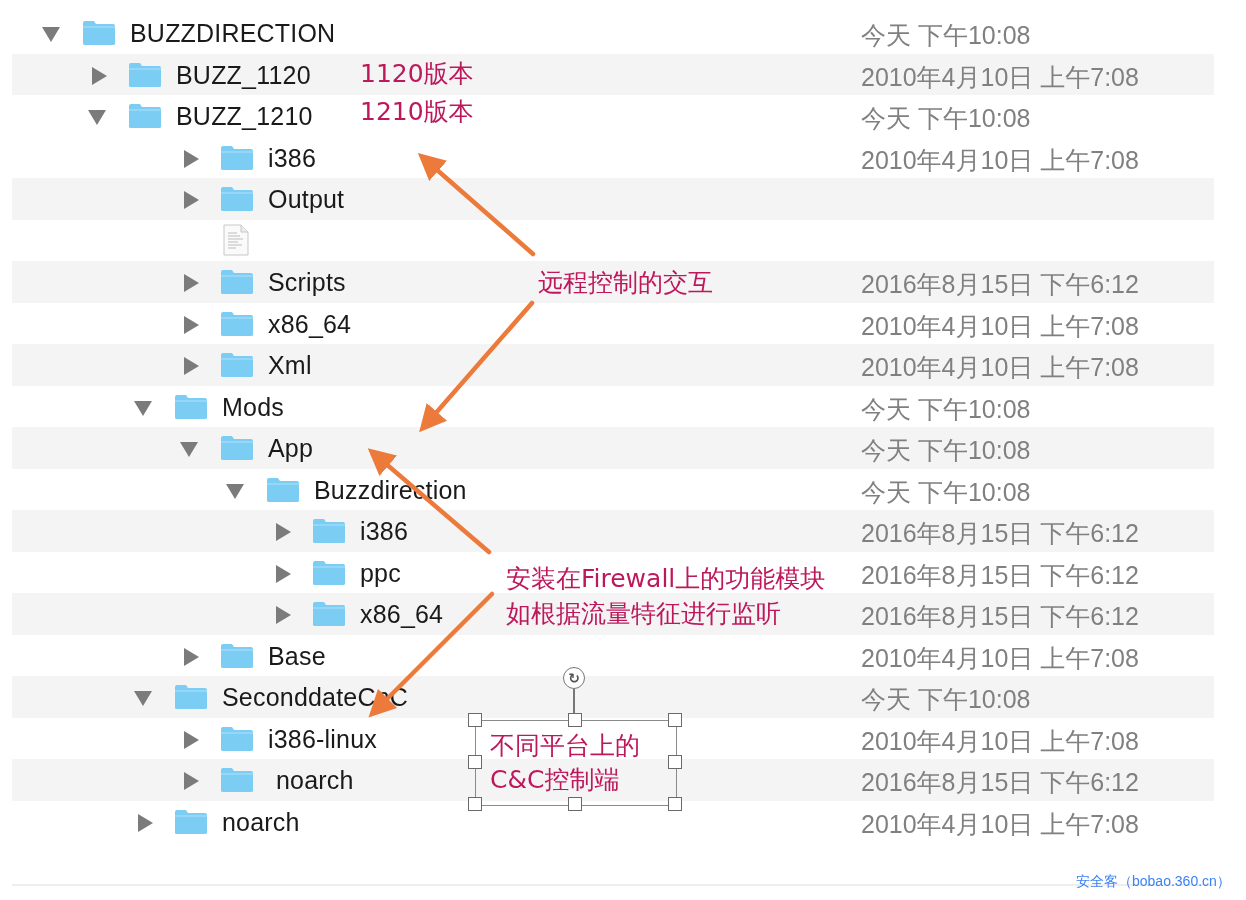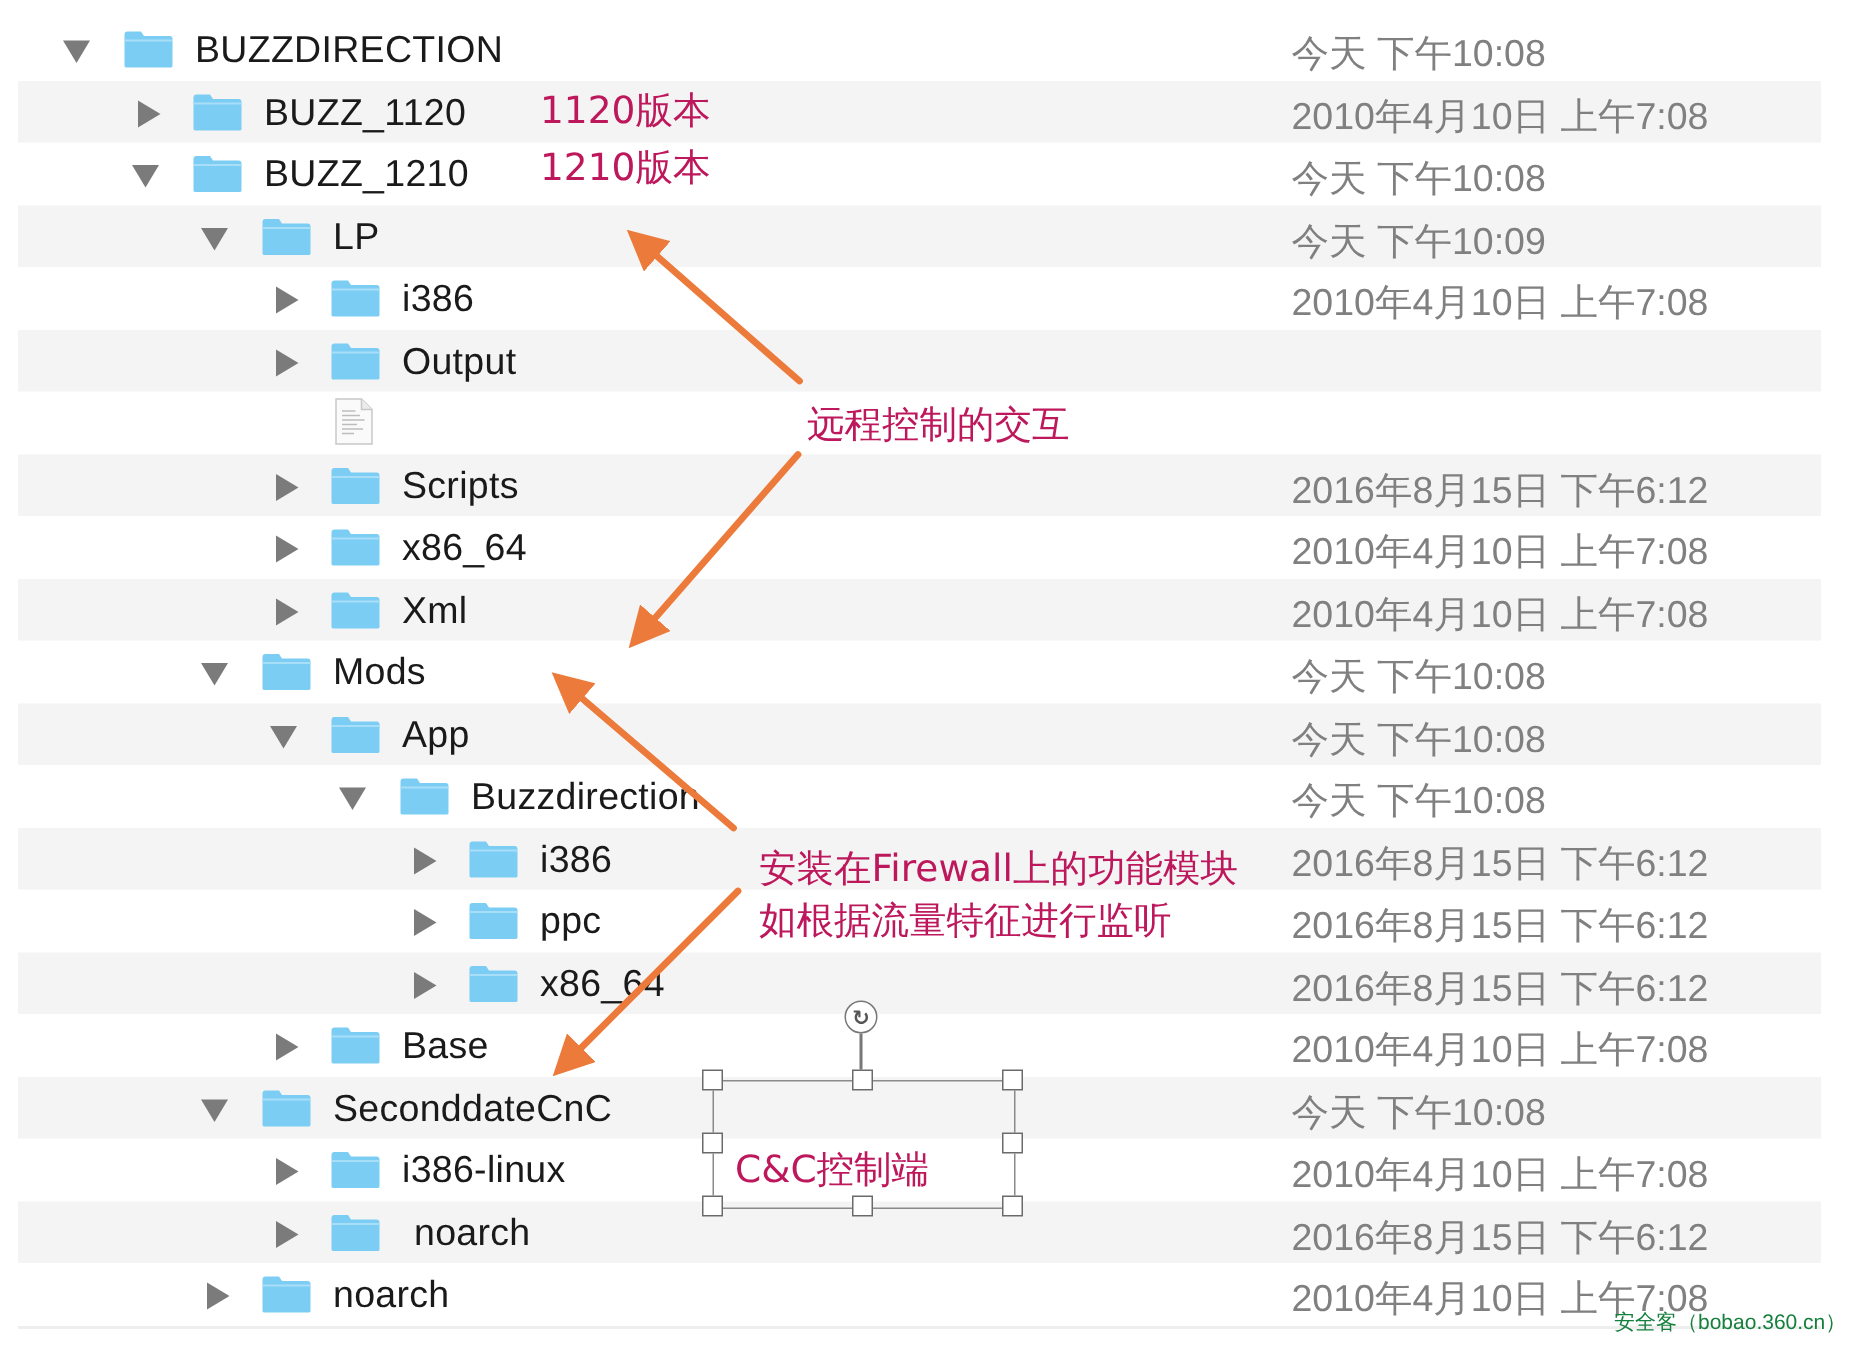--- a/index.html
+++ b/index.html
@@ -16,21 +16,21 @@
   .row .date { position:absolute; left:849px; top:7px; font-size:25px; color:#808080; white-space:nowrap; }
   .bottom-line { position:absolute; left:12px; top:884px; width:1202px; height:2px; background:#eeeeee; }
   .note { position:absolute; color:#be185d; font-size:25px; white-space:nowrap; line-height:34px;
           font-family:"DejaVu Sans",sans-serif; }
   .arrows { position:absolute; left:0; top:0; width:1246px; height:900px; pointer-events:none; }
   .selbox { position:absolute; left:475px; top:720px; width:200px; height:84px; border:1.5px solid #8a8a8a; }
   .handle { position:absolute; width:12px; height:12px; background:#fff; border:1px solid #6a6a6a; }
   .rotate { position:absolute; left:563px; top:667px; width:20px; height:20px; border-radius:50%; border:1.5px solid #777; background:#fff;
             font-size:14px; line-height:20px; text-align:center; color:#555; font-weight:bold; }
   .rot-line { position:absolute; left:573px; top:689px; width:1.5px; height:30px; background:#777; }
-  .watermark { position:absolute; left:1076px; top:873px; font-size:14px; color:#15803d; white-space:nowrap; }
+  .watermark { position:absolute; left:1076px; top:873px; font-size:14px; color:#3b82f6; white-space:nowrap; }
 </style>
 </head>
 <body>
 
 <div class="list">
 
   <div class="row">
     <span class="tri open" style="left:30px"></span>
     <svg class="icon" style="left:70px" viewBox="0 0 34 27">
         <path d="M1 4 Q1 2 3 2 H12 L14 5 H31 Q33 5 33 7 V25 Q33 26 31 26 H3 Q1 26 1 25 Z" fill="#7ccdf4"></path>
@@ -49,29 +49,20 @@
     <span class="date">2010年4月10日 上午7:08</span>
   </div>
   <div class="row">
     <span class="tri open" style="left:76px"></span>
     <svg class="icon" style="left:116px" viewBox="0 0 34 27">
         <path d="M1 4 Q1 2 3 2 H12 L14 5 H31 Q33 5 33 7 V25 Q33 26 31 26 H3 Q1 26 1 25 Z" fill="#7ccdf4"></path>
         <path d="M1 8 H33" stroke="#a8def8" stroke-width="1.2"></path>
       </svg>
     <span class="name" style="left:164px">BUZZ_1210</span>
     <span class="date">今天 下午10:08</span>
-  </div>
-  <div class="row alt">
-    <span class="tri open" style="left:122px"></span>
-    <svg class="icon" style="left:162px" viewBox="0 0 34 27">
-        <path d="M1 4 Q1 2 3 2 H12 L14 5 H31 Q33 5 33 7 V25 Q33 26 31 26 H3 Q1 26 1 25 Z" fill="#7ccdf4"></path>
-        <path d="M1 8 H33" stroke="#a8def8" stroke-width="1.2"></path>
-      </svg>
-    <span class="name" style="left:210px">LP</span>
-    <span class="date">今天 下午10:09</span>
   </div>
   <div class="row">
     <span class="tri closed" style="left:172px"></span>
     <svg class="icon" style="left:208px" viewBox="0 0 34 27">
         <path d="M1 4 Q1 2 3 2 H12 L14 5 H31 Q33 5 33 7 V25 Q33 26 31 26 H3 Q1 26 1 25 Z" fill="#7ccdf4"></path>
         <path d="M1 8 H33" stroke="#a8def8" stroke-width="1.2"></path>
       </svg>
     <span class="name" style="left:256px">i386</span>
     <span class="date">2010年4月10日 上午7:08</span>
   </div>
@@ -243,20 +234,21 @@
 
 <div class="note" style="left:360px;top:57px">1120版本</div>
 <div class="note" style="left:360px;top:95px">1210版本</div>
 <div class="note" style="left:538px;top:266px">远程控制的交互</div>
 <div class="note" style="left:506px;top:562px">安装在Firewall上的功能模块</div>
 <div class="note" style="left:506px;top:597px">如根据流量特征进行监听</div>
 
 <div class="rotate">↻</div>
 <div class="rot-line"></div>
 <div class="selbox">
+  <div class="note" style="left:14px;top:8px;position:absolute">不同平台上的</div>
   <div class="note" style="left:14px;top:42px;position:absolute">C&amp;C控制端</div>
 </div>
 <div class="handle" style="left:468px;top:713px"></div>
 <div class="handle" style="left:568px;top:713px"></div>
 <div class="handle" style="left:668px;top:713px"></div>
 <div class="handle" style="left:468px;top:755px"></div>
 <div class="handle" style="left:668px;top:755px"></div>
 <div class="handle" style="left:468px;top:797px"></div>
 <div class="handle" style="left:568px;top:797px"></div>
 <div class="handle" style="left:668px;top:797px"></div>

